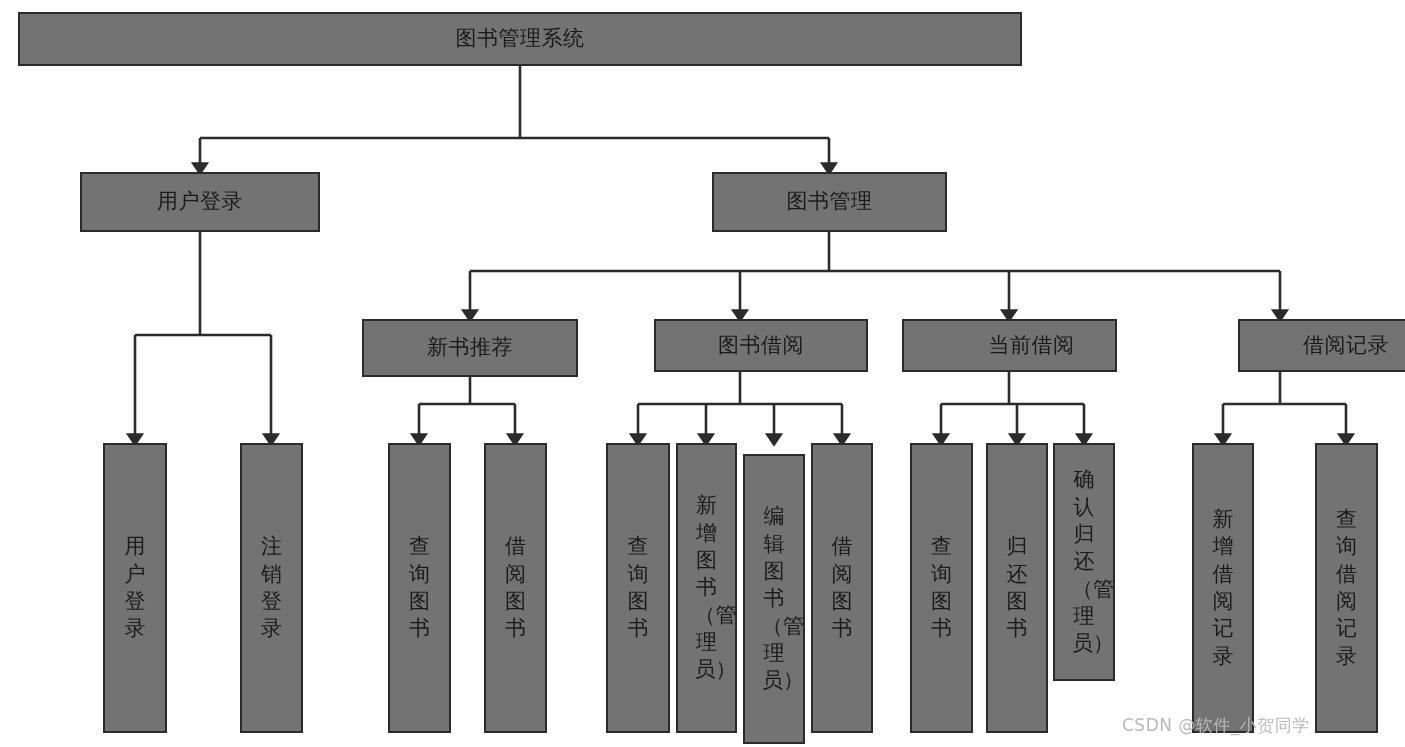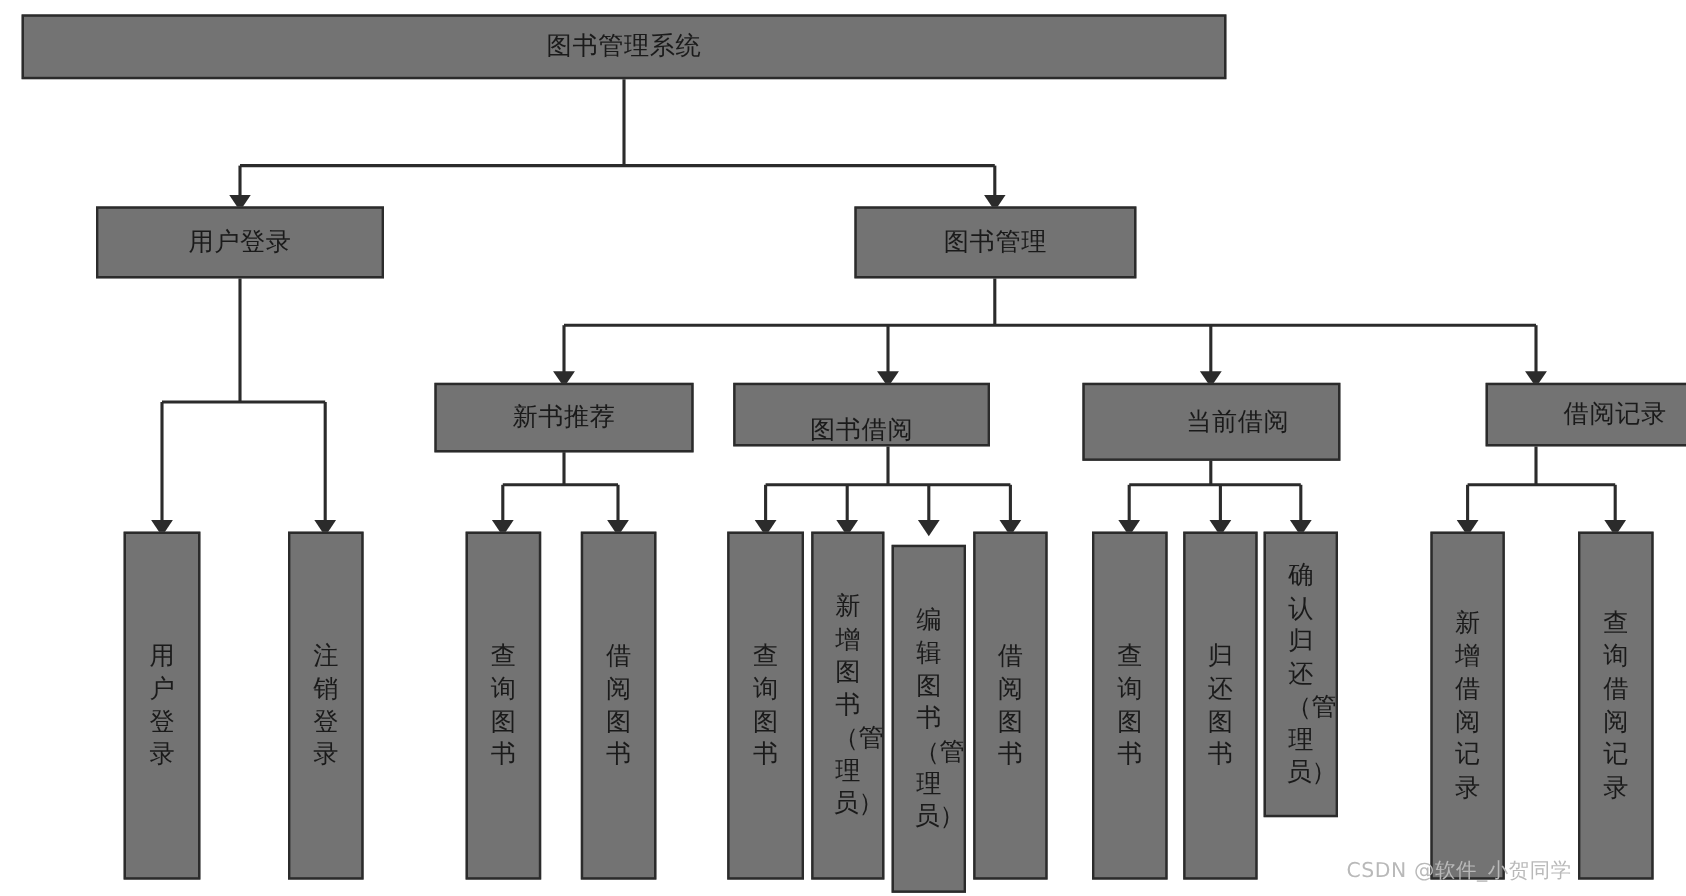--- a/index.html
+++ b/index.html
@@ -120,24 +120,24 @@
   <div class="node node-h" style="left: 80px; top: 172px; width: 240px; height: 60px;">
     <span class="node-label">用户登录</span>
   </div>
   <div class="node node-h" style="left: 712px; top: 172px; width: 235px; height: 60px;">
     <span class="node-label">图书管理</span>
   </div>
 
   <div class="node node-h" style="left: 362px; top: 319px; width: 216px; height: 58px;">
     <span class="node-label">新书推荐</span>
   </div>
-  <div class="node node-h" style="left: 611px; top: 319px; width: 214px; height: 53px; align-items: flex-end;">
+  <div class="node node-h" style="left: 654px; top: 319px; width: 214px; height: 53px;">
     <span class="node-label">图书借阅</span>
   </div>
-  <div class="node node-h" style="left: 902px; top: 319px; width: 215px; height: 65px; padding-left: 44px;">
+  <div class="node node-h" style="left: 902px; top: 319px; width: 215px; height: 53px; padding-left: 44px;">
     <span class="node-label">当前借阅</span>
   </div>
   <div class="node node-h" style="left: 1238px; top: 319px; width: 216px; height: 53px;">
     <span class="node-label">借阅记录</span>
   </div>
 
   <div class="node node-v" style="left: 103px; top: 443px; width: 64px; height: 290px;">
     <span class="node-label">用户登录</span>
   </div>
   <div class="node node-v" style="left: 240px; top: 443px; width: 63px; height: 290px;">

